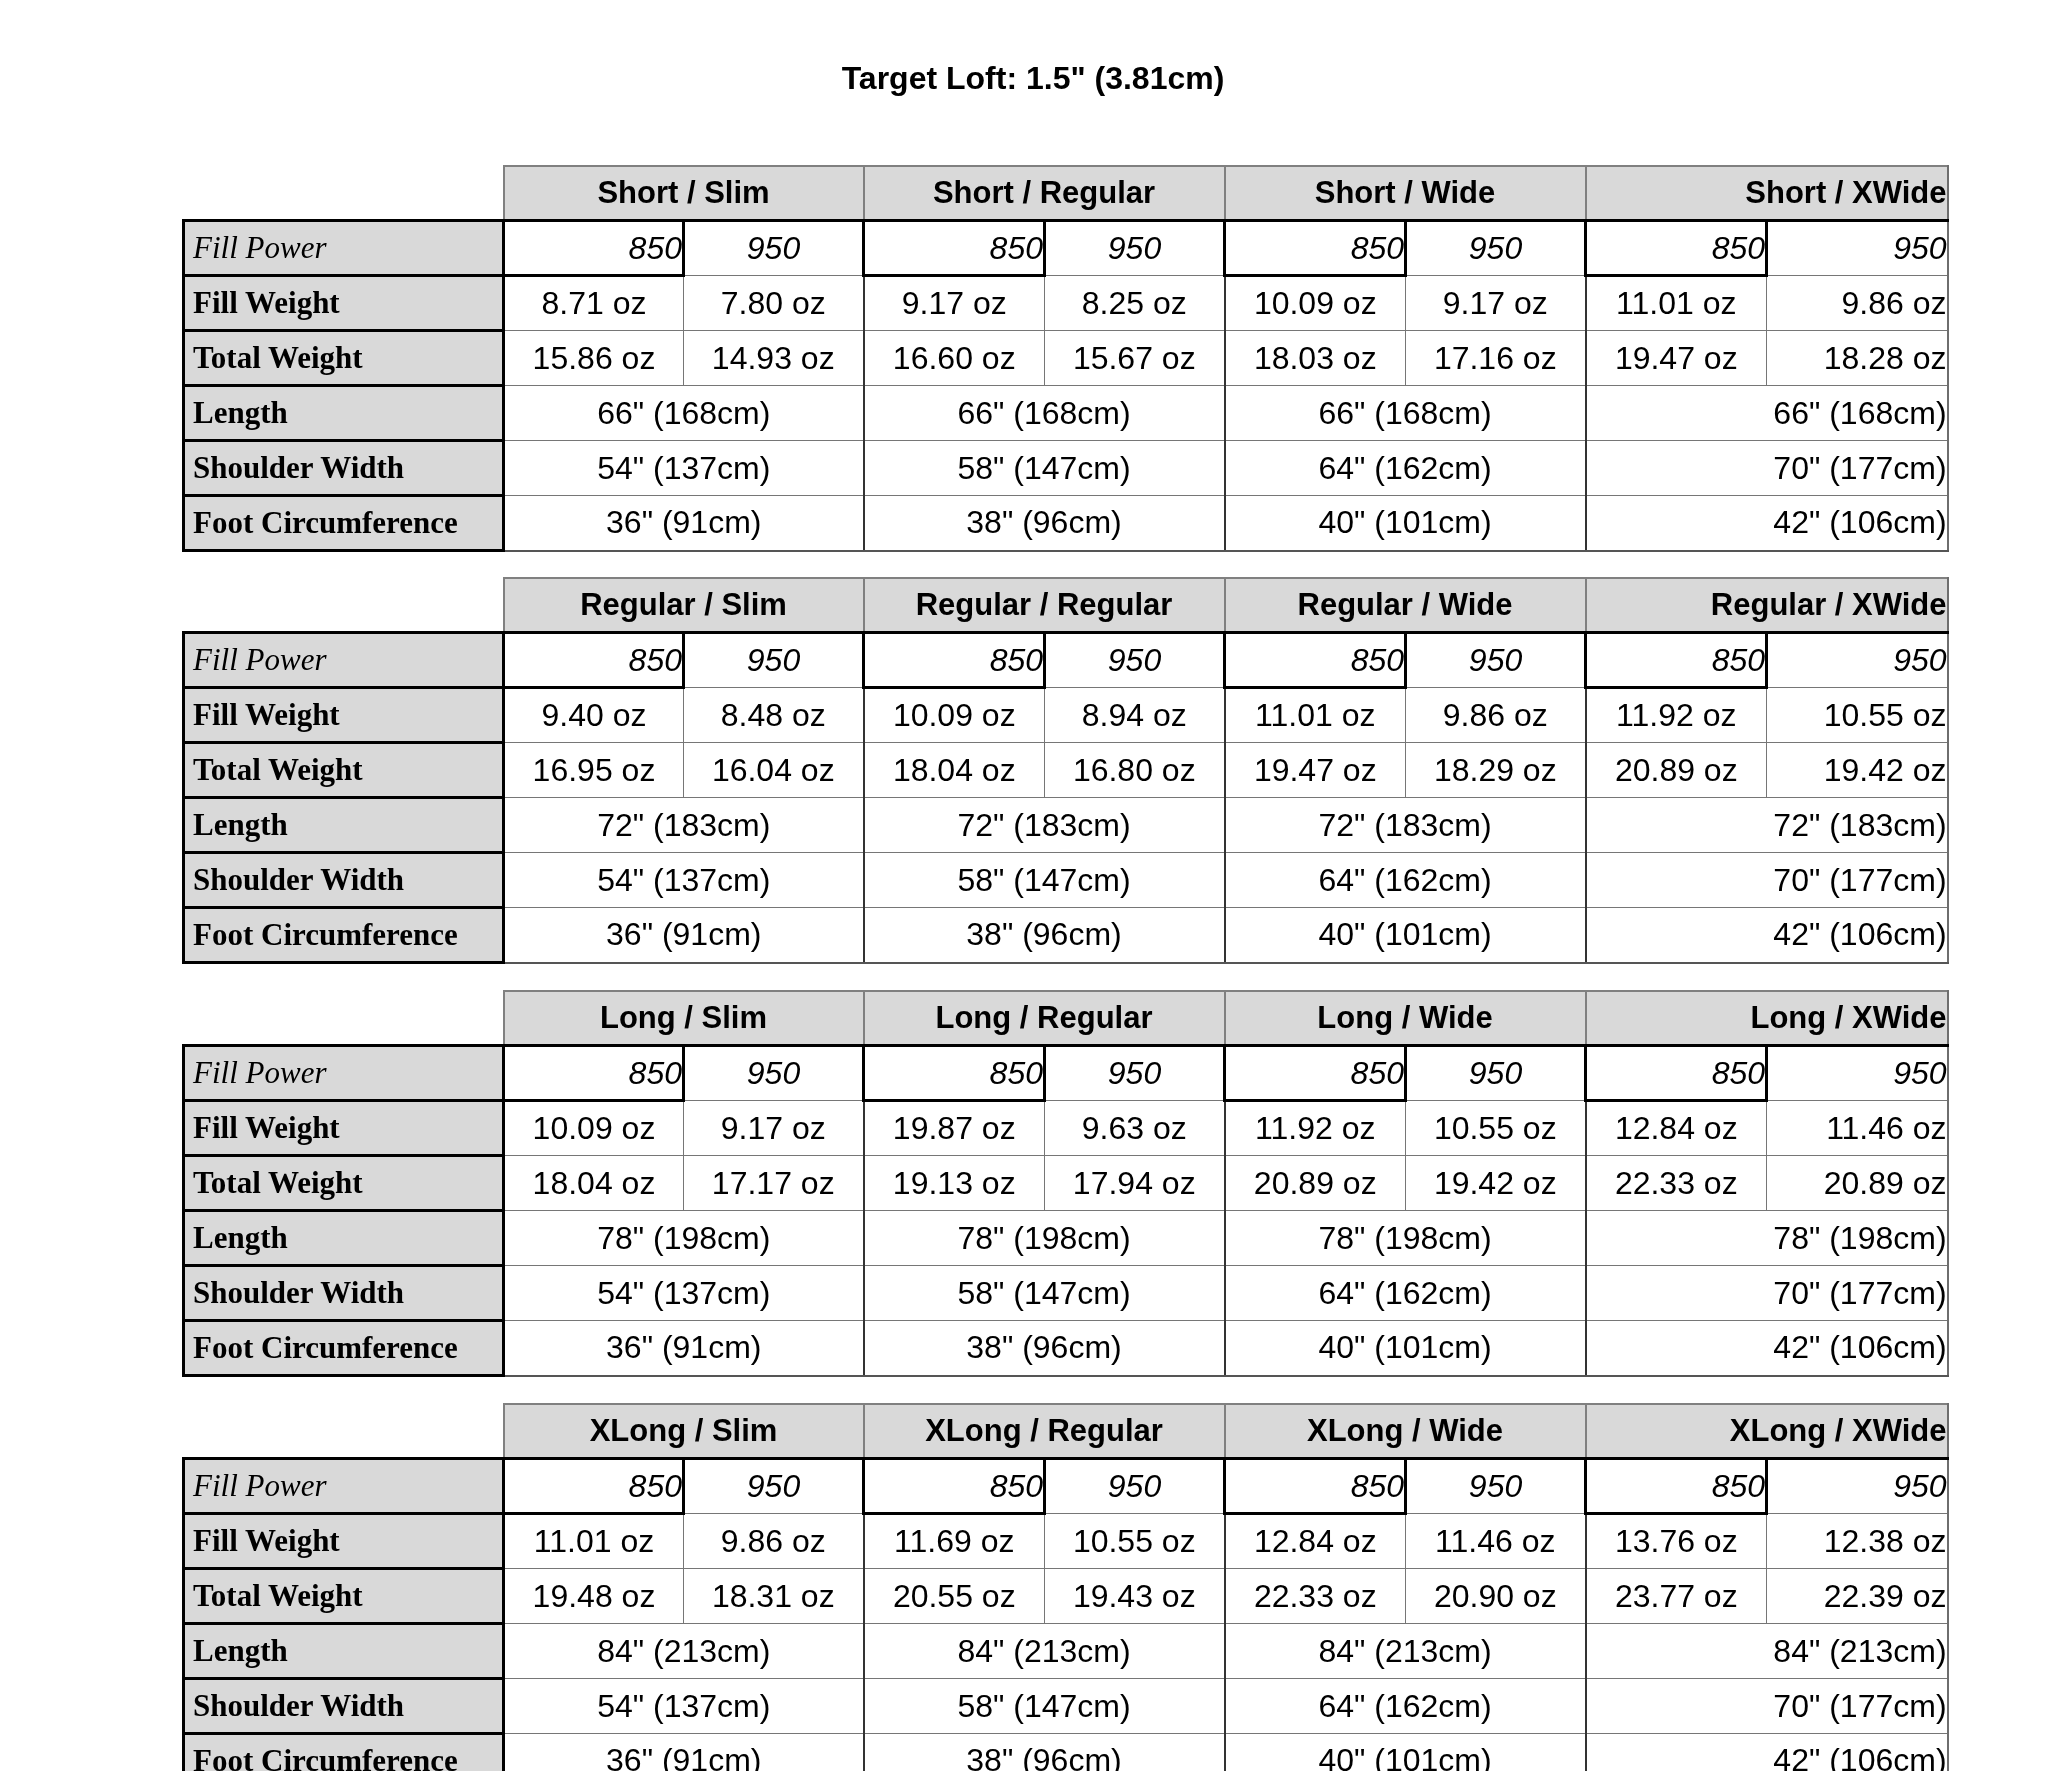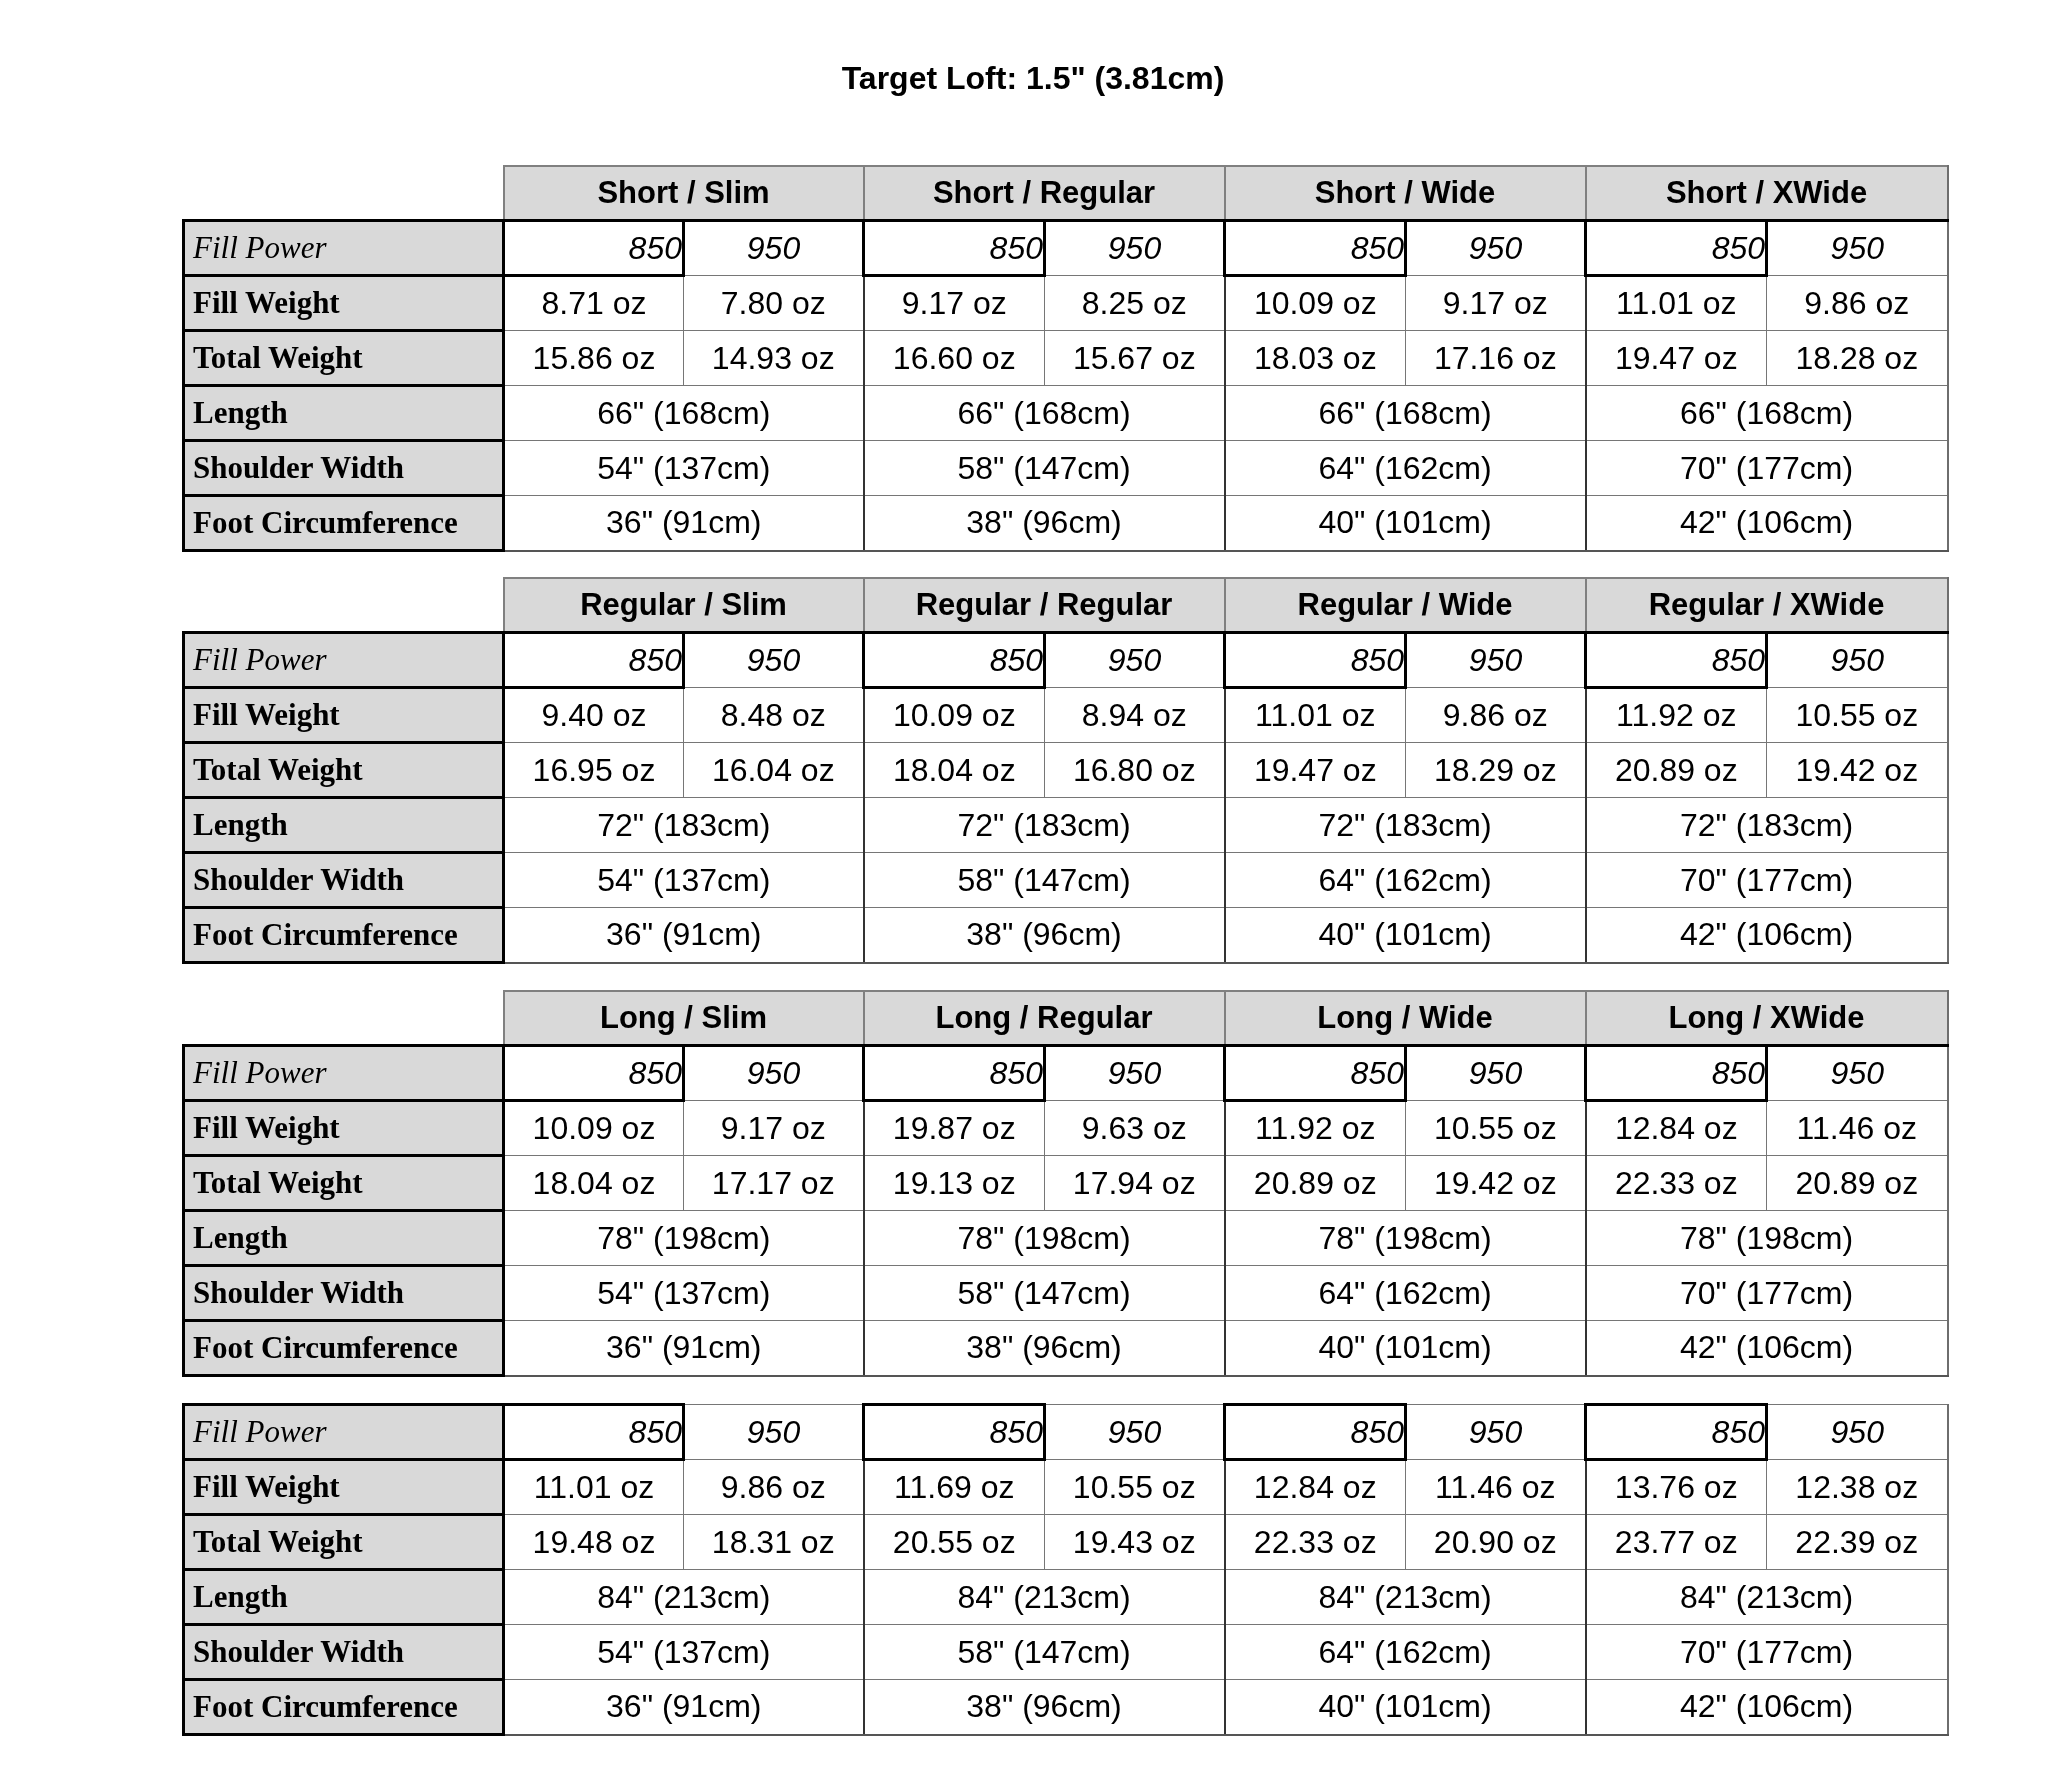--- a/index.html
+++ b/index.html
@@ -9,21 +9,21 @@
   .t0{top:151px}.t1{top:563px}.t2{top:976px}.t3{top:1389px}
   td{height:52px;text-align:center;vertical-align:middle;font-size:32px;padding:0;overflow:hidden;white-space:nowrap;}
   td.x{border:none;background:#fff;}
   td.h{background:#d9d9d9;border:2.4px solid #808080;border-bottom:3.2px solid #000;font-weight:bold;font-size:31px;}
   td.l{background:#d9d9d9;border:3.2px solid #000;font-weight:bold;font-size:31px;text-align:left;padding-left:8px;font-family:Liberation Serif, serif;}
   td.li{font-weight:normal;font-style:italic;}
   td.f{border:1.6px solid #767676;font-style:italic;}
   td.b{border:3.2px solid #000;font-style:italic;text-align:right;}
   td.d{border:1.6px solid #767676;}
   td.g{border-left:2.4px solid #333;}
-  td.e{border-right:2.4px solid #6e6e6e;}
+  td.e{border-right:2.4px solid #6e6e6e;text-align:right;}
   tr.last td.d{border-bottom:2.4px solid #555;}
 </style>
 </head>
 <body>
 
 <div class="title">Target Loft: 1.5" (3.81cm)</div>
 
 <table class="sz t0">
   <colgroup>
       <col style="width:320px">
@@ -261,20 +261,27 @@
       <col style="width:180px">
       <col style="width:180px">
       <col style="width:181px">
       <col style="width:180px">
       <col style="width:181px">
       <col style="width:180px">
       <col style="width:181px">
       <col style="width:181px">
     </colgroup>
   <tbody>
+      <tr>
+    <td class="x"></td>
+    <td class="h" colspan="2">XLong / Slim</td>
+    <td class="h" colspan="2">XLong / Regular</td>
+    <td class="h" colspan="2">XLong / Wide</td>
+    <td class="h e" colspan="2">XLong / XWide</td>
+  </tr>
   <tr>
     <td class="l li">Fill Power</td>
     <td class="b">850</td>
     <td class="f">950</td>
     <td class="b">850</td>
     <td class="f">950</td>
     <td class="b">850</td>
     <td class="f">950</td>
     <td class="b">850</td>
     <td class="f e">950</td>

